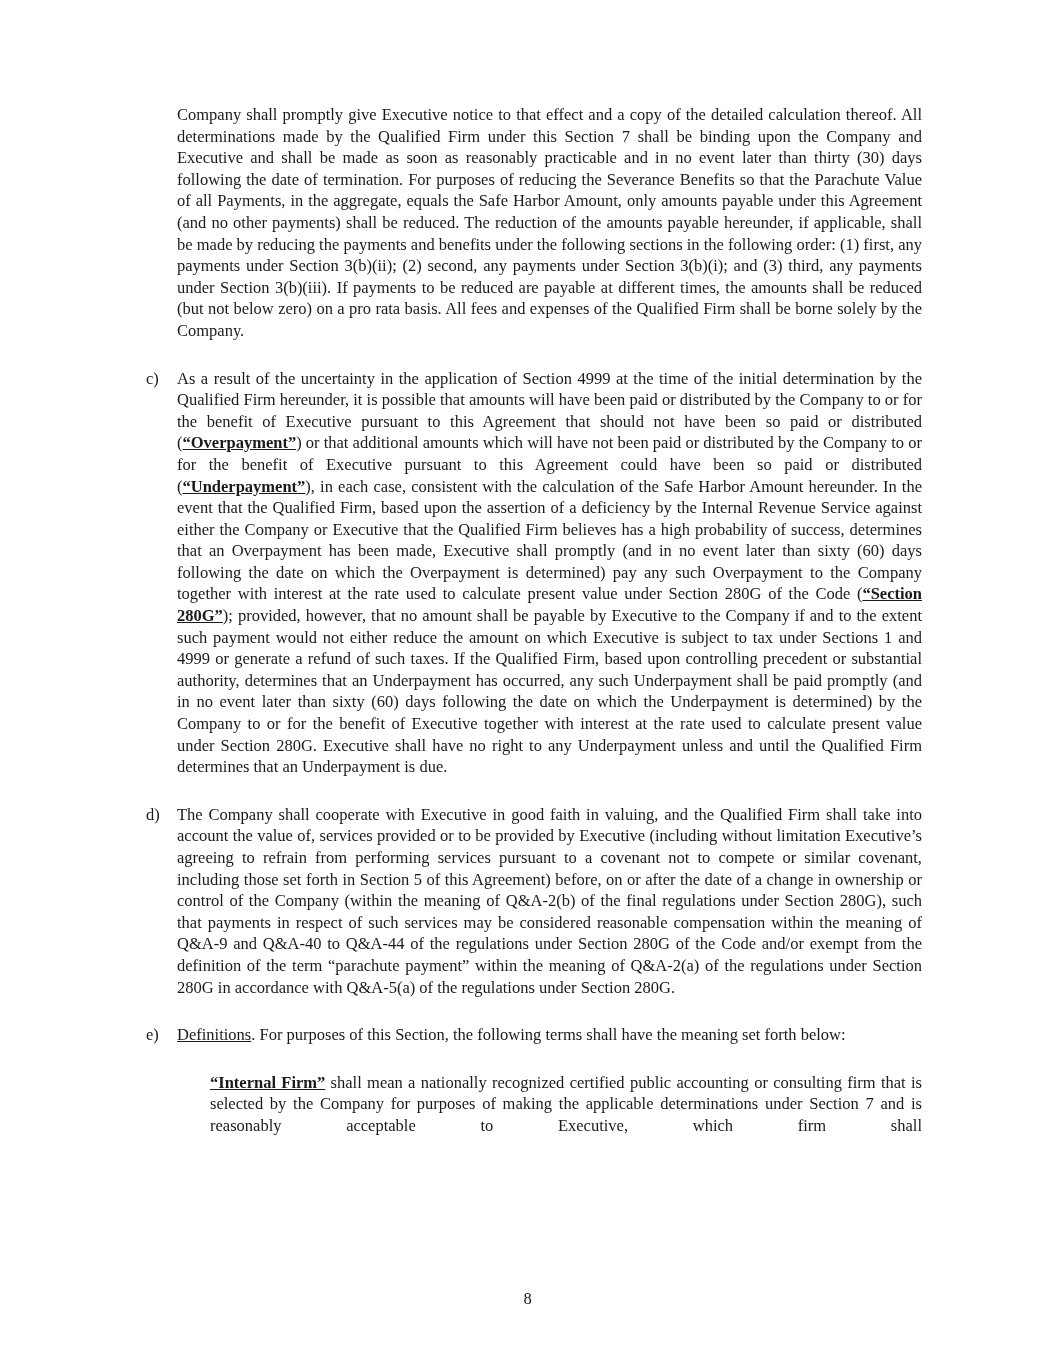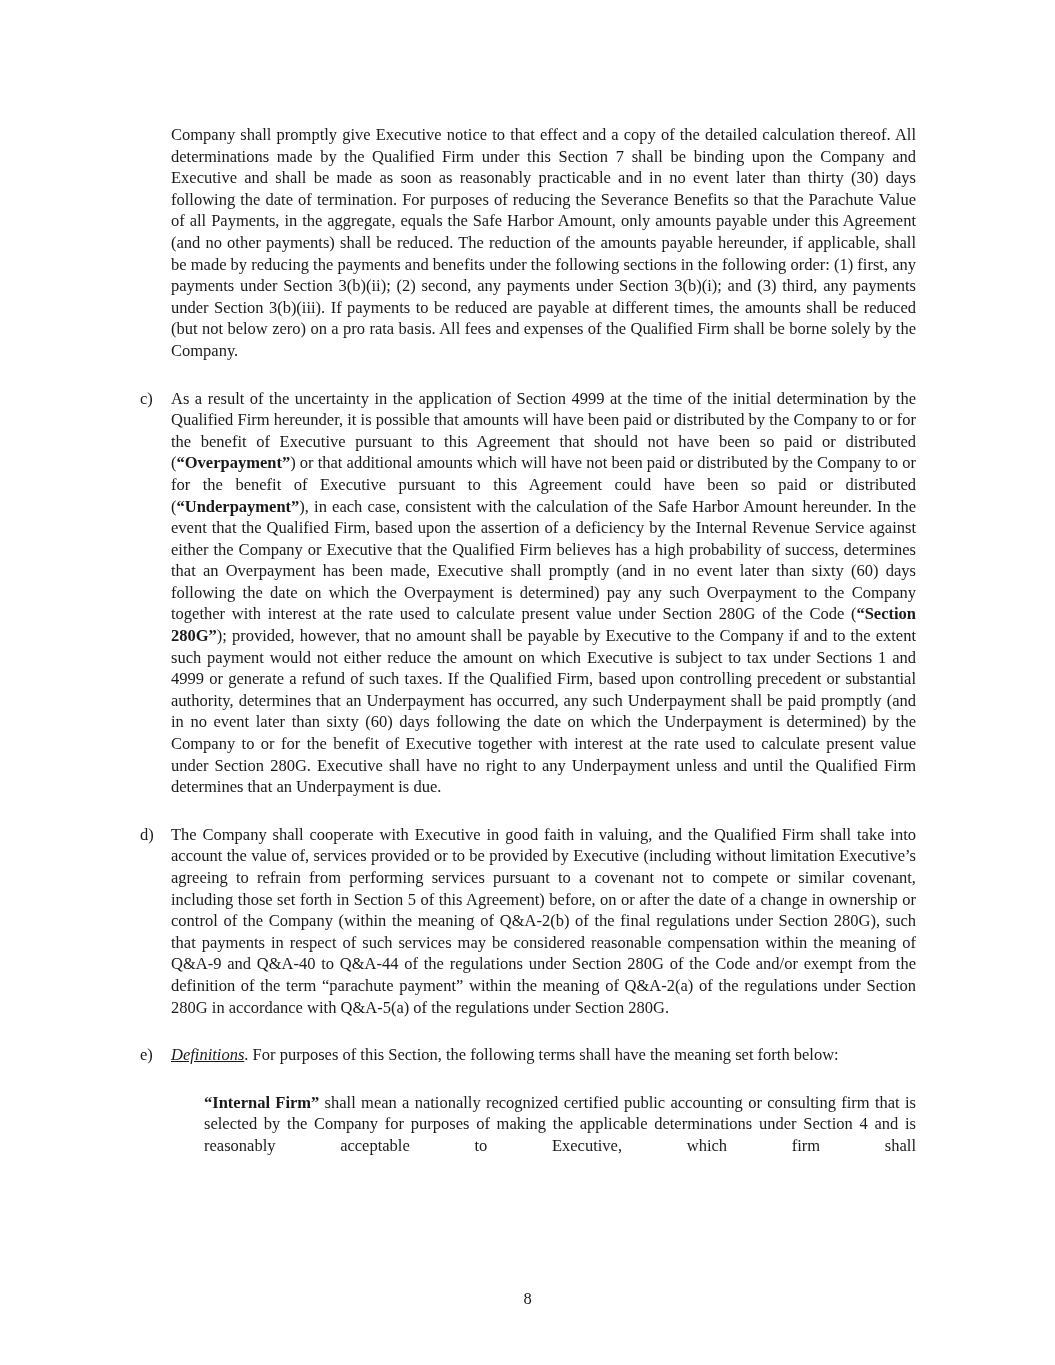--- a/index.html
+++ b/index.html
@@ -10,44 +10,43 @@
     margin: 0 auto;
     background: #ffffff;
     color: #1a1a1a;
     font-family: "Liberation Serif", "DejaVu Serif", serif;
     font-size: 16.5px;
     line-height: 21.6px;
     overflow: hidden;
   }
   .content {
     position: absolute;
-    left: 171px;
+    left: 177px;
     top: 104px;
     width: 745px;
-    margin-top: 20px;
   }
   .para {
     position: relative;
     text-align: justify;
     margin: 0 0 0 0;
   }
   .para + .para { margin-top: 26px; }
   .para .label {
     position: absolute;
     left: -31px;
     top: 0;
   }
   .para.indented {
     margin-left: 33px;
     text-align: justify;
     text-align-last: justify;
   }
-  .b { font-weight: bold; }
+  .b { font-weight: bold; text-decoration: underline; }
   .i { }
-  .u { text-decoration: underline; font-style: italic; }
+  .u { text-decoration: underline; }
   .footer {
     position: absolute;
     top: 1288px;
     left: 0;
     width: 1055px;
     text-align: center;
   }
 </style>
 </head>
 <body>
@@ -68,21 +67,21 @@
       <span class="label">d)</span>
       <span class="body-text"><span>The Company shall cooperate with Executive in good faith in valuing, and the Qualified Firm shall take into account the value of, services provided or to be provided by Executive (including without limitation Executive’s agreeing to refrain from performing services pursuant to a covenant not to compete or similar covenant, including those set forth in Section 5 of this Agreement) before, on or after the date of a change in ownership or control of the Company (within the meaning of Q&amp;A-2(b) of the final regulations under Section 280G), such that payments in respect of such services may be considered reasonable compensation within the meaning of Q&amp;A-9 and Q&amp;A-40 to Q&amp;A-44 of the regulations under Section 280G of the Code and/or exempt from the definition of the term “parachute payment” within the meaning of Q&amp;A-2(a) of the regulations under Section 280G in accordance with Q&amp;A-5(a) of the regulations under Section 280G.</span></span>
     </div>
 
     <div class="para">
       <span class="label">e)</span>
       <span class="body-text"><span class="u">Definitions</span><span>. For purposes of this Section, the following terms shall have the meaning set forth below:</span></span>
     </div>
 
     <div class="para indented">
-      <span class="body-text"><span class="b">“Internal Firm”</span><span> shall mean a nationally recognized certified public accounting or consulting firm that is selected by the Company for purposes of making the applicable determinations under Section 4 and is reasonably acceptable to Executive, which firm shall</span></span>
+      <span class="body-text"><span class="b">“Internal Firm”</span><span> shall mean a nationally recognized certified public accounting or consulting firm that is selected by the Company for purposes of making the applicable determinations under Section 7 and is reasonably acceptable to Executive, which firm shall</span></span>
     </div>
 
   </div>
 
   <div class="footer">
     <span>8</span>
   </div>
 </div>
 
 </body></html>

